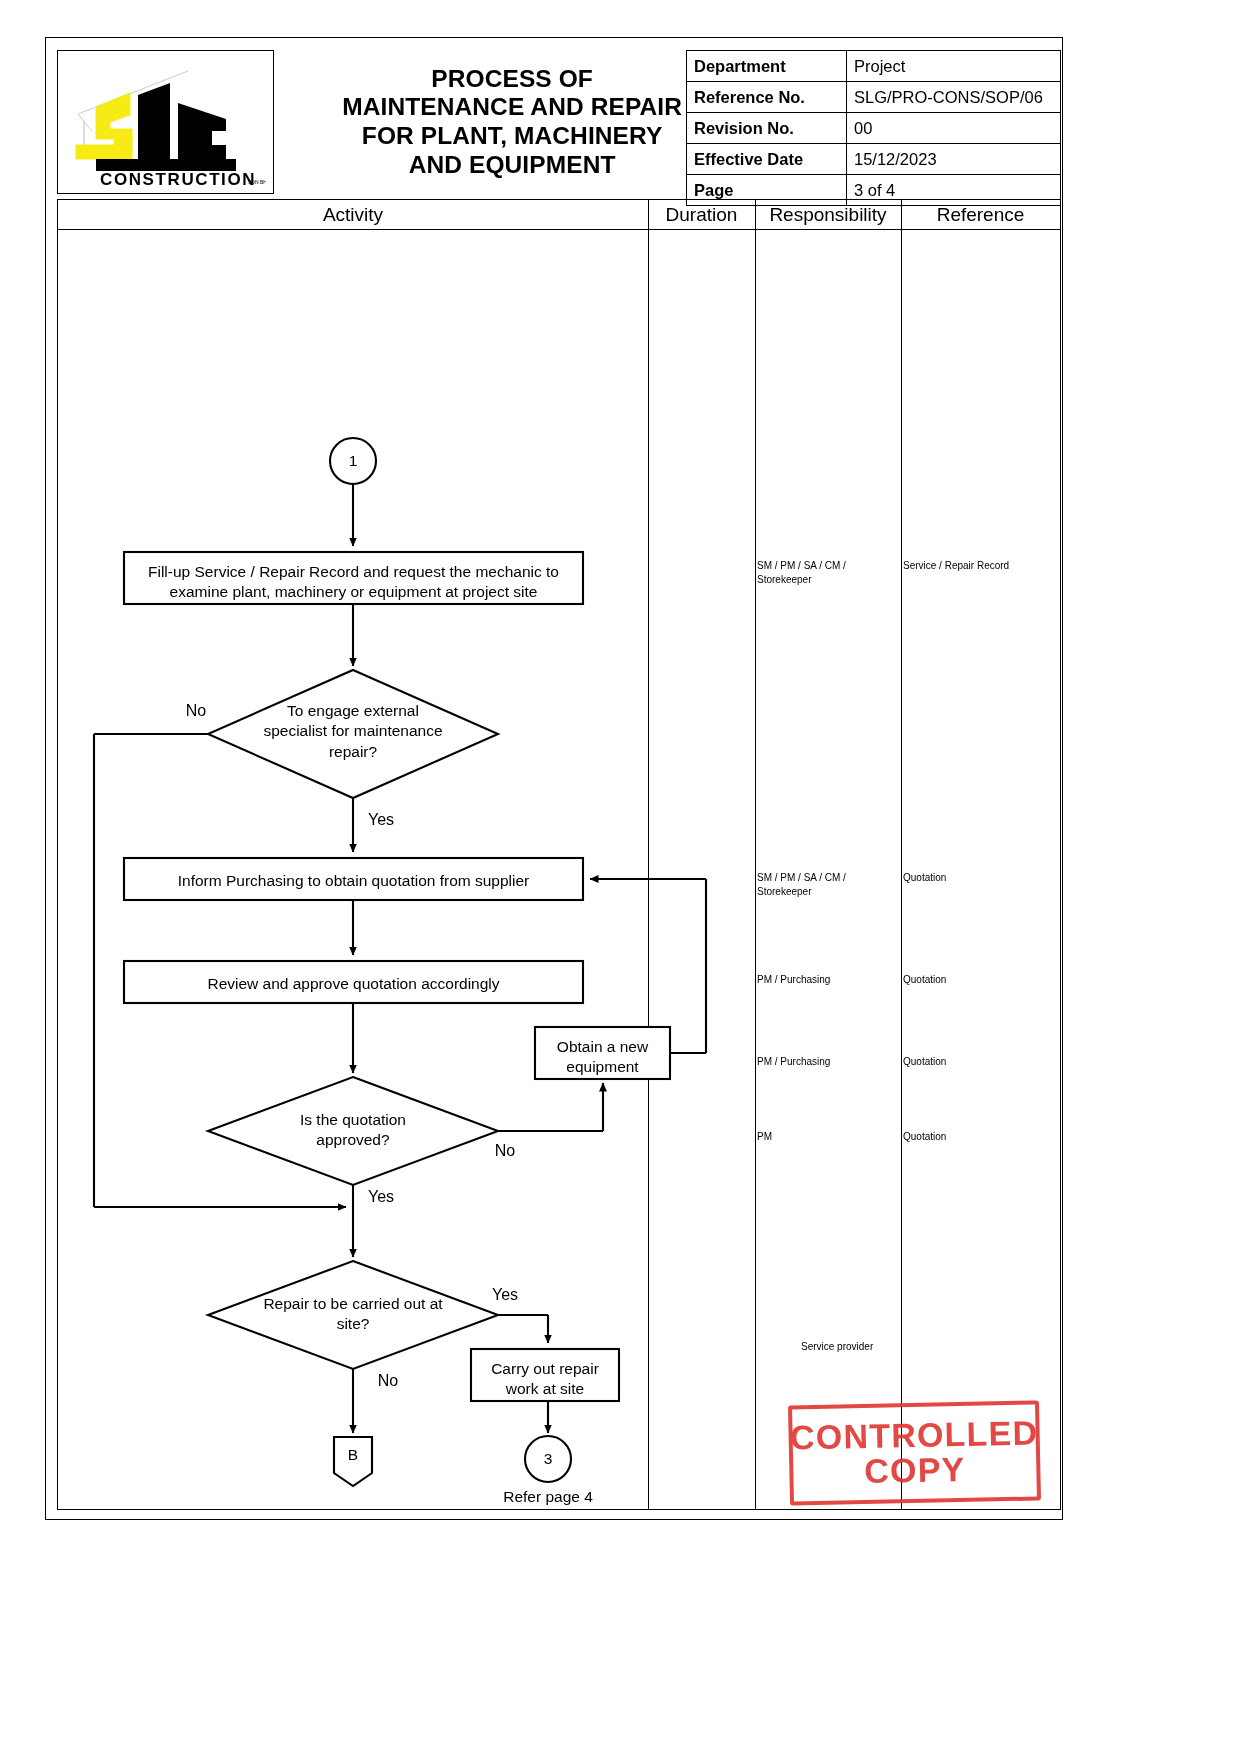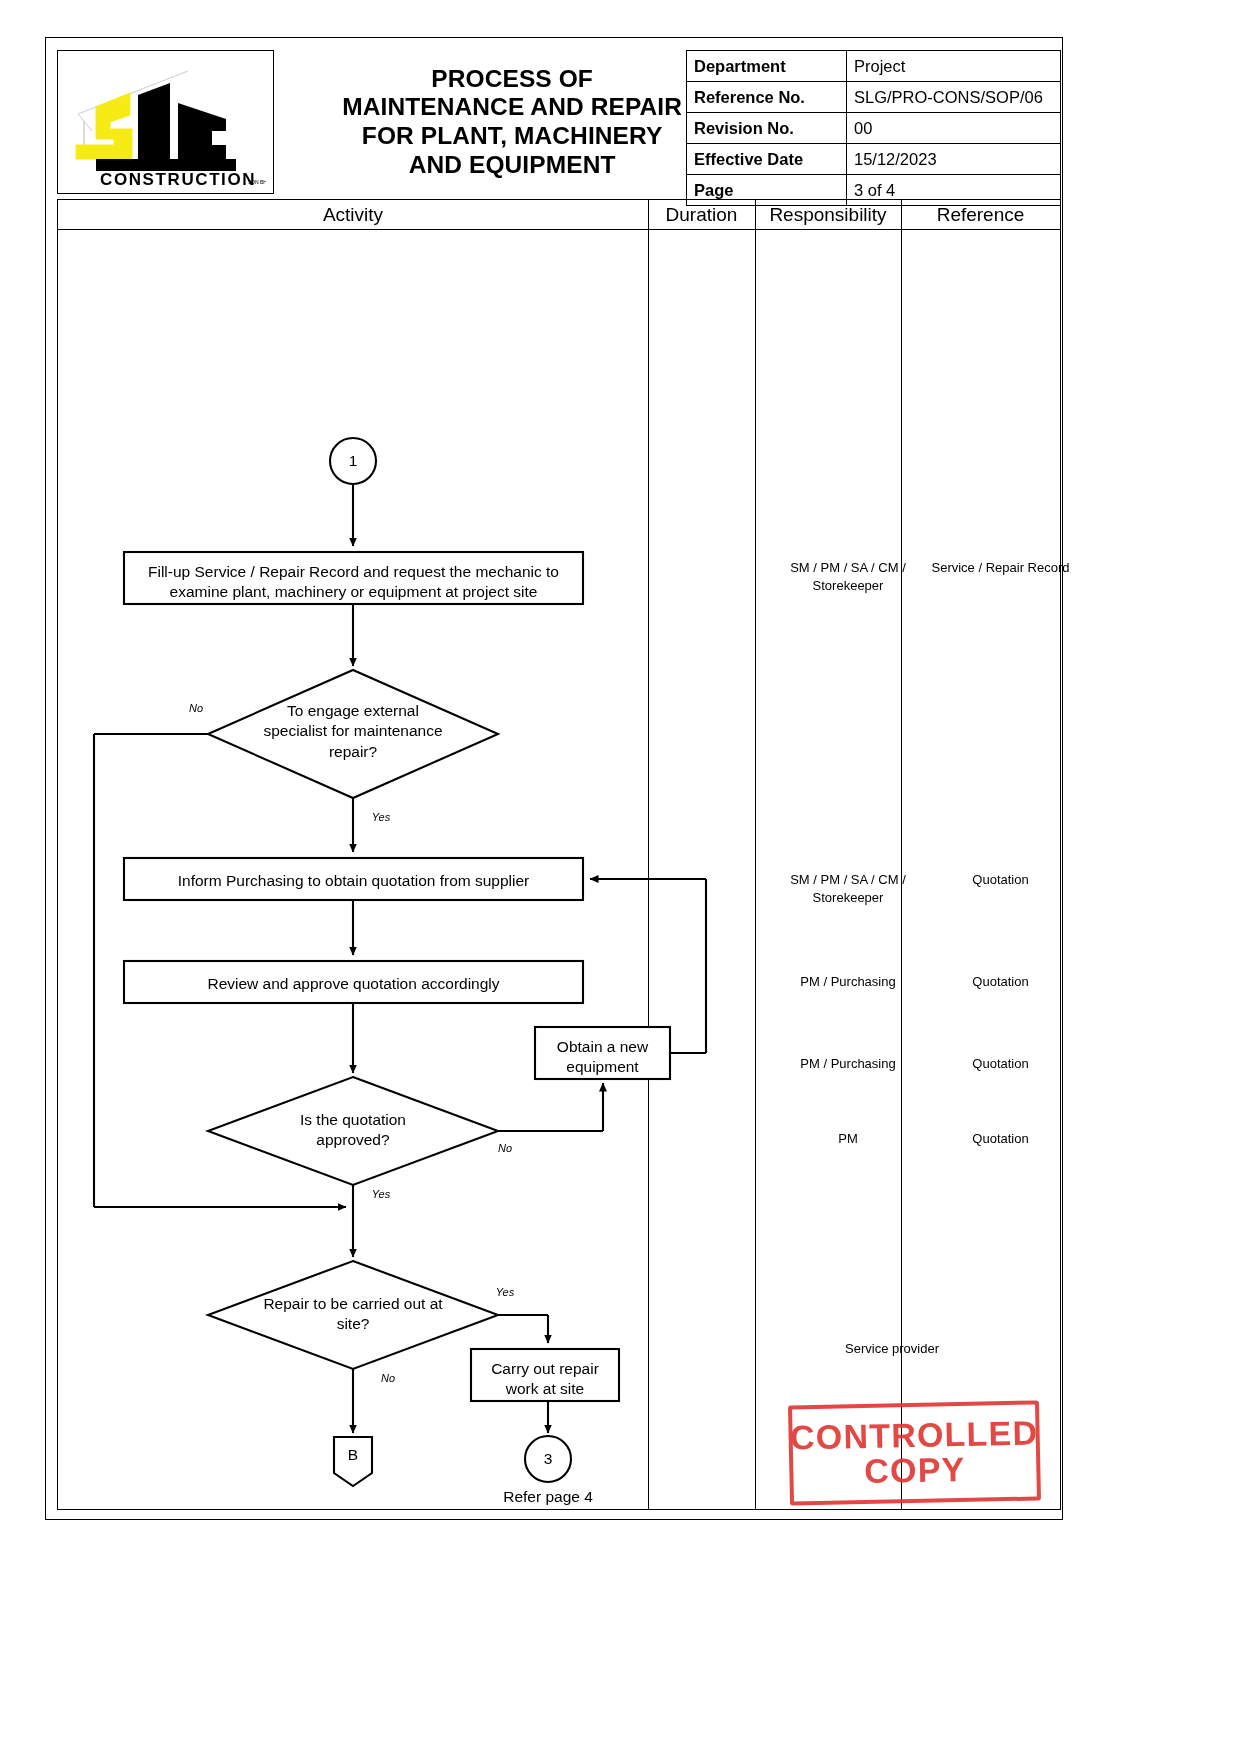--- a/index.html
+++ b/index.html
@@ -67,24 +67,24 @@
   
   #flow{position:absolute;left:0;top:30px;width:1002px;height:1279px;}
   #flow svg{position:absolute;left:0;top:0;}
 
   
   .node-text{
     position:absolute;text-align:center;font-size:15.5px;line-height:1.32;
     pointer-events:none;
   }
   .small-label{
-    position:absolute;font-size:11px;font-style:italic;text-align:center;
+    position:absolute;font-size:16px;text-align:center;
   }
   .side-text{
-    position:absolute;text-align:center;font-size:13px;line-height:1.35;margin-left:20px;
+    position:absolute;text-align:left;font-size:10px;line-height:1.35;
   }
   .refer-note{position:absolute;font-size:15.5px;text-align:center;}
 
   
   #stamp{
     position:absolute;left:789px;top:1403px;width:243px;height:92px;
     border:4px solid #e03a36;border-radius:3px;
     color:#e03a36;
     display:flex;flex-direction:column;align-items:center;justify-content:center;
     font-weight:bold;letter-spacing:1.2px;

